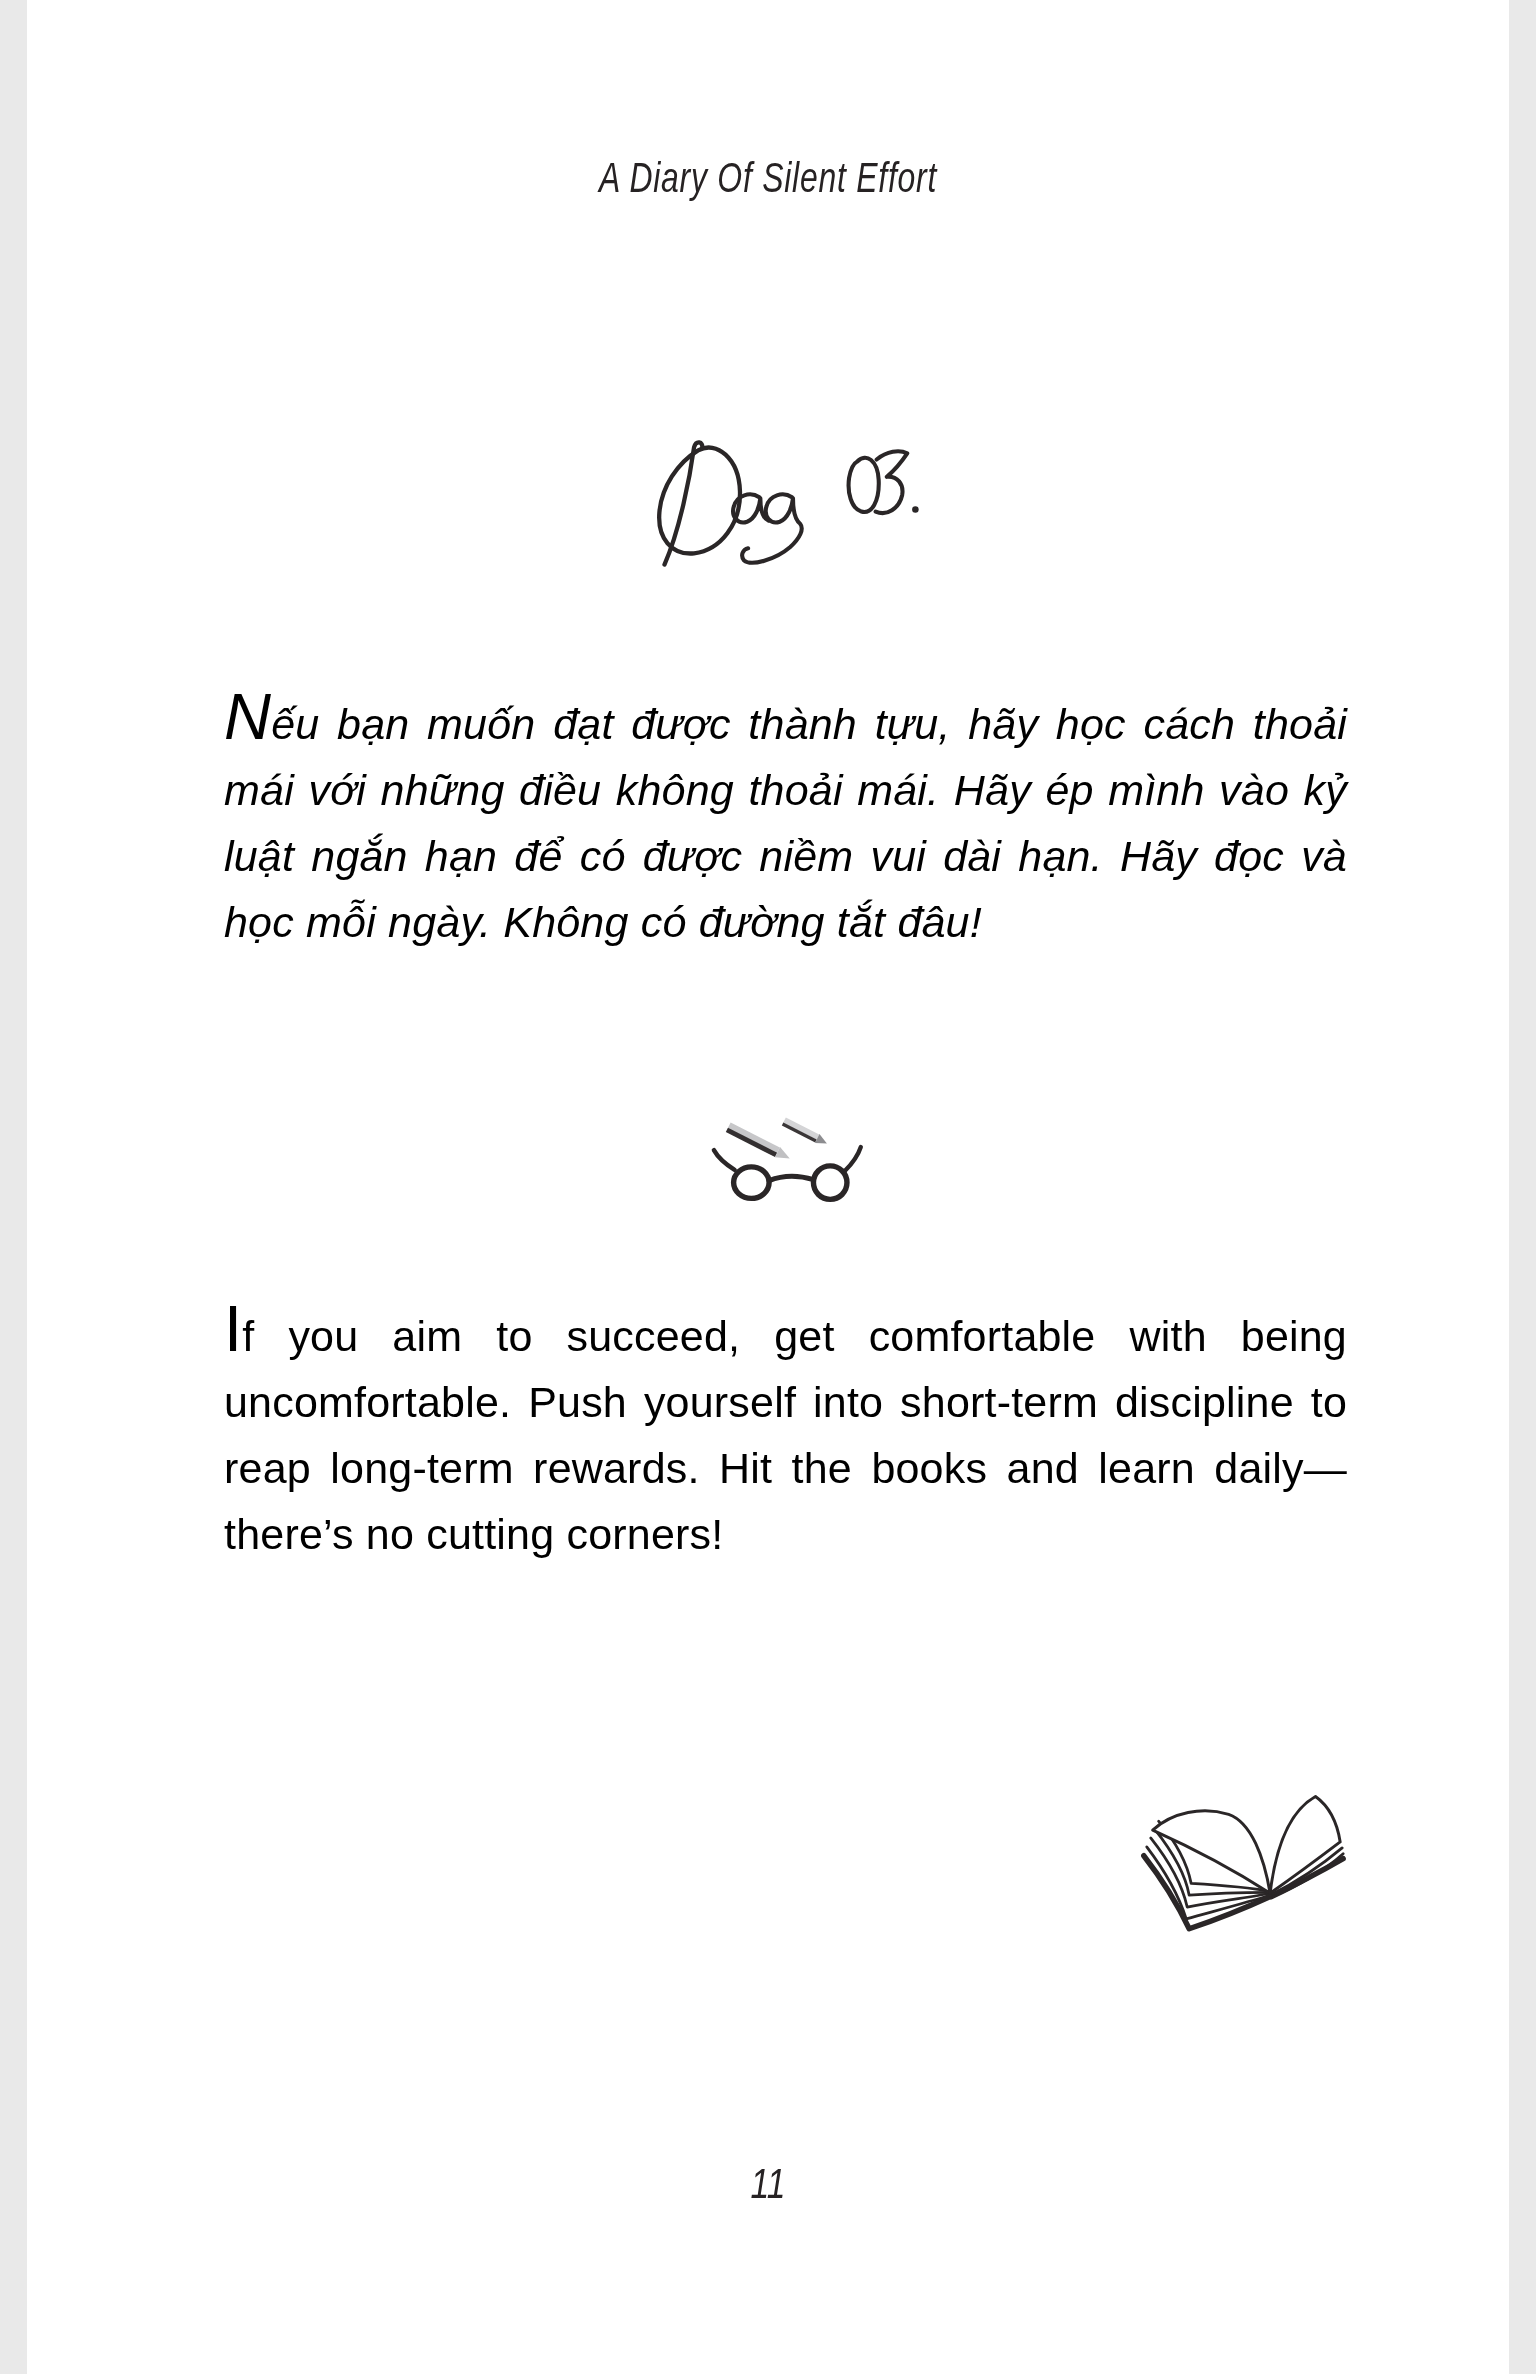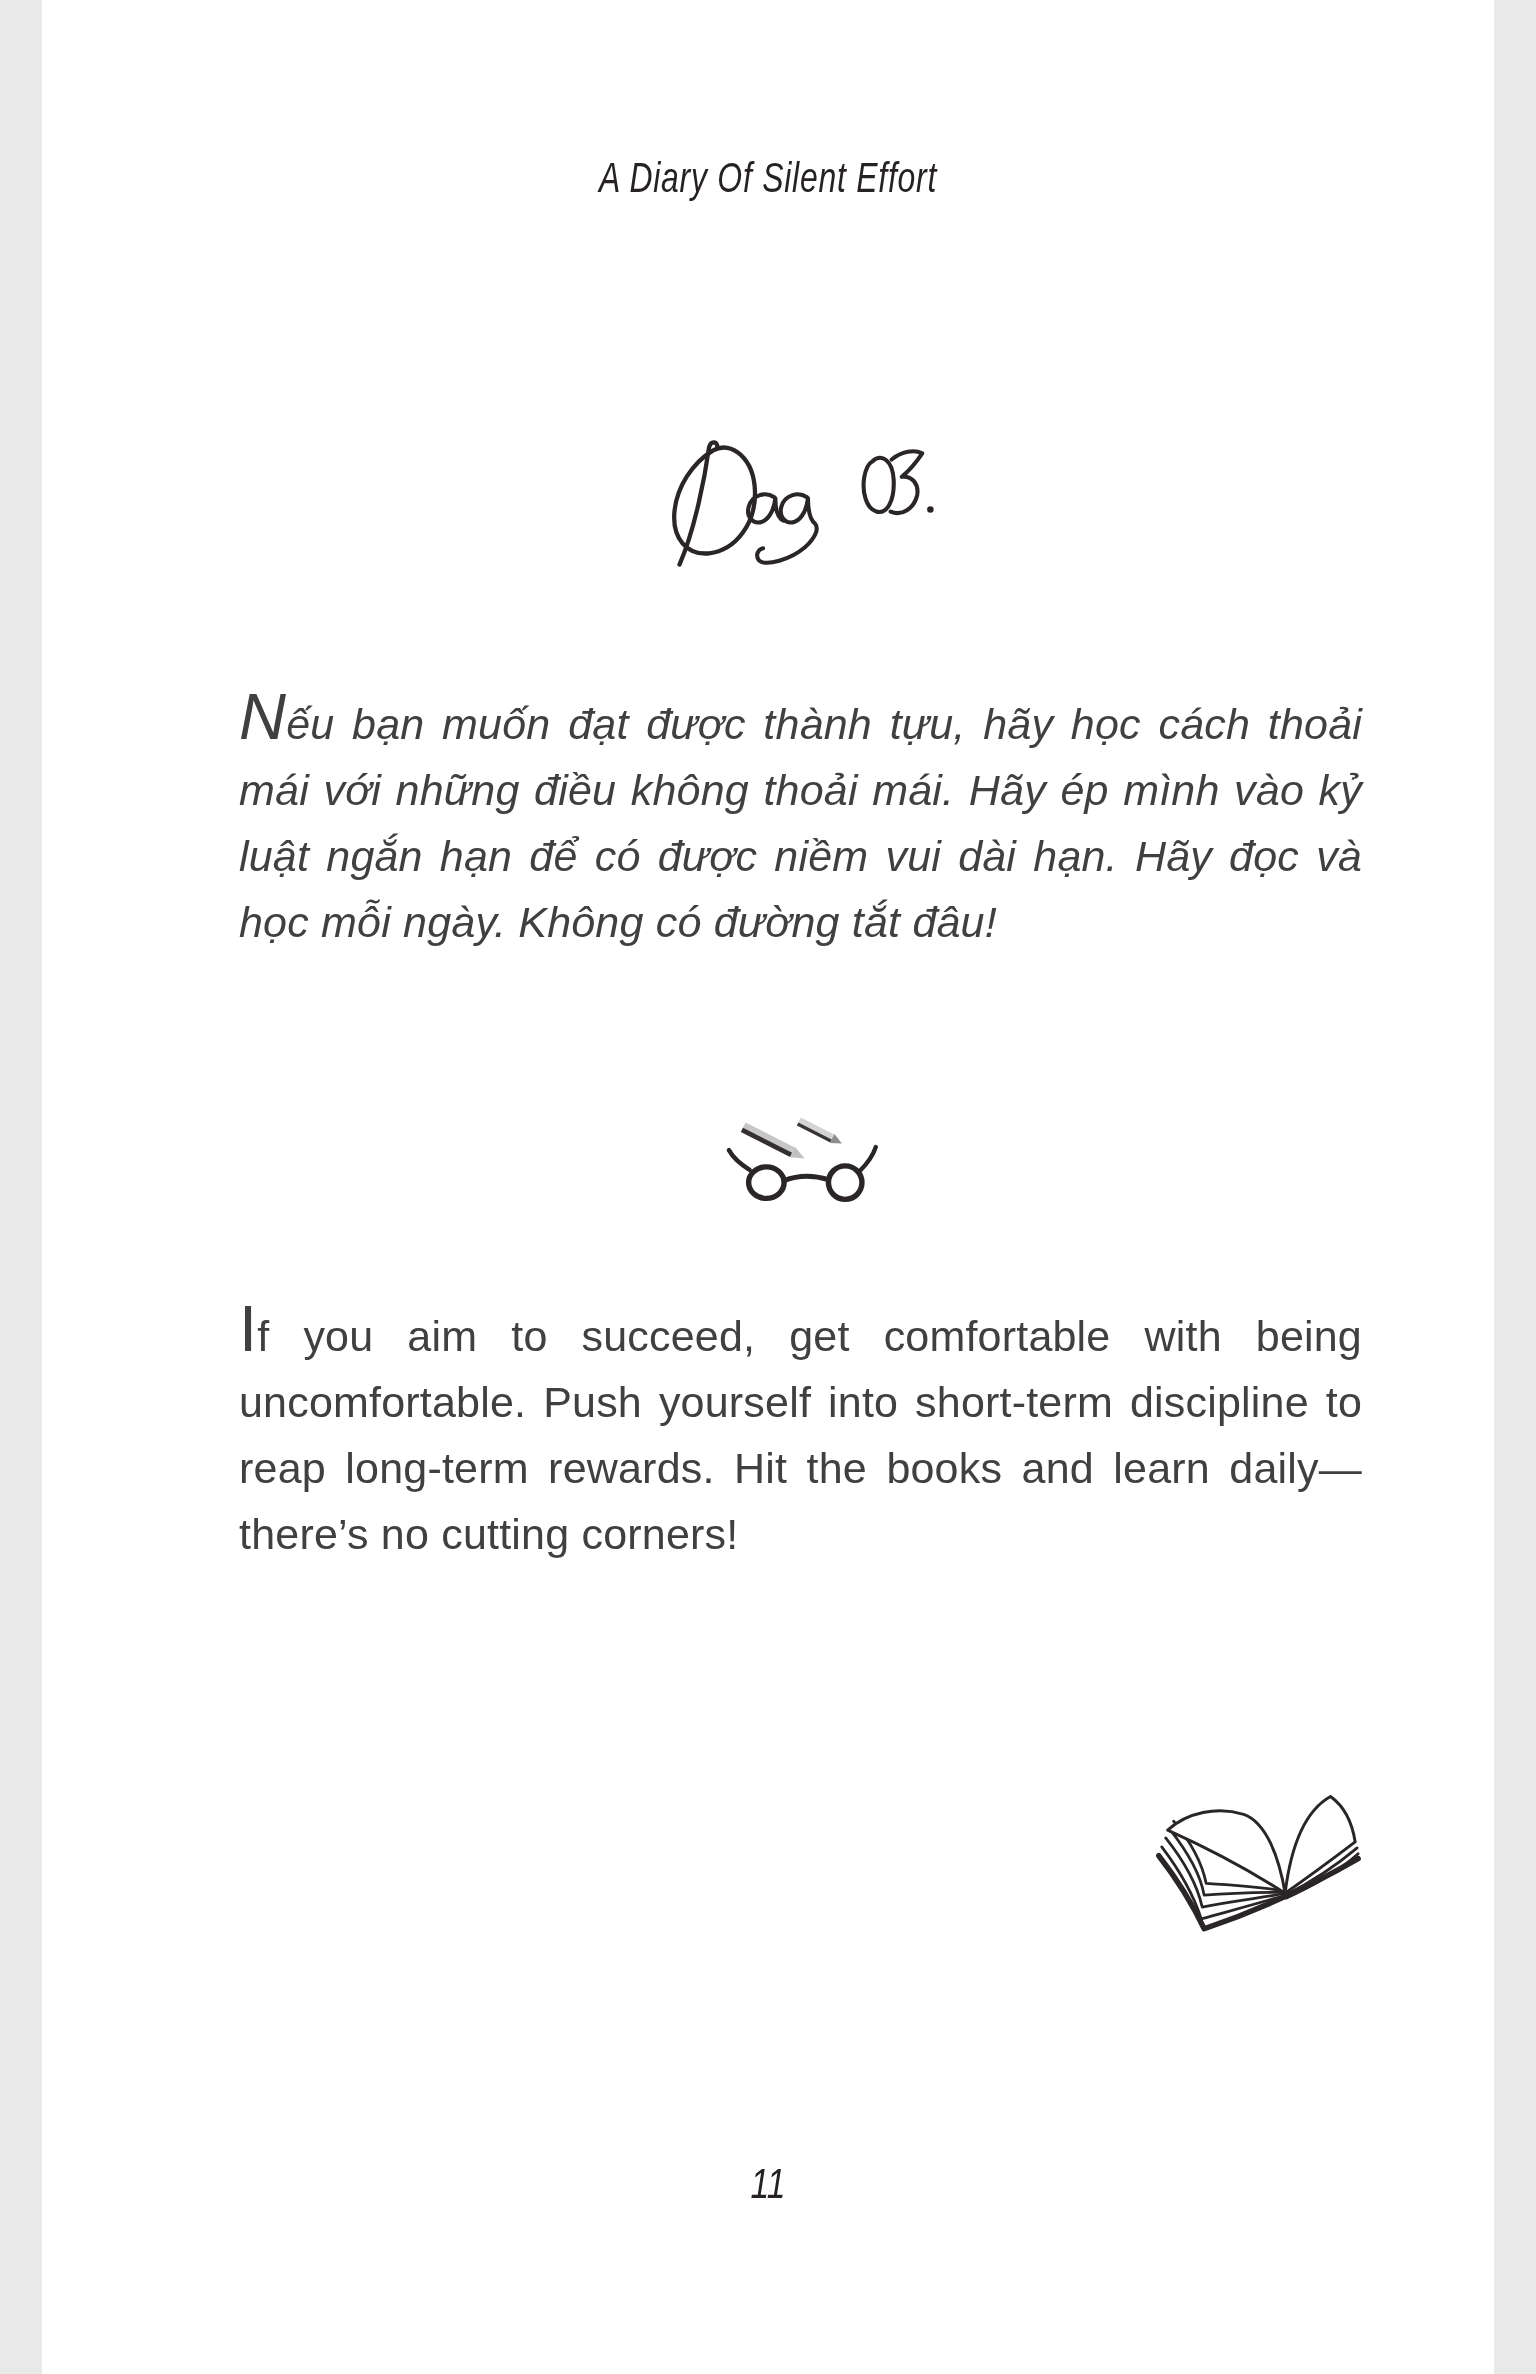--- a/index.html
+++ b/index.html
@@ -4,20 +4,21 @@
 <style>
   html,body{margin:0;padding:0;background:#e9e9e9;}
   .page{
     position:relative;
     width:1452px;height:2374px;
     margin:0 auto;
     background:#ffffff;
     color:#2a2627;
     font-family:"Liberation Sans",sans-serif;
     overflow:hidden;
+    padding-left:30px;
   }
   .running-header{
     position:absolute;top:154px;left:0;right:0;
     text-align:center;
     font-size:42px;
     font-style:italic;
     letter-spacing:1px;
     transform:scaleX(0.76);
     color:#262223;
     white-space:nowrap;
@@ -25,21 +26,21 @@
   .day-title-wrap{
     position:absolute;top:434px;left:618px;
     width:296px;height:153px;
   }
   .day-title-wrap svg{display:block;width:100%;height:100%;}
   .stroke{fill:none;stroke:#2a2627;stroke-linecap:round;stroke-linejoin:round;}
   .para{
     position:absolute;left:197px;width:1123px;
     font-size:43px;line-height:66px;
     text-align:justify;
-    color:#404040;
+    color:#000000;
     letter-spacing:0.2px;
   }
   .para-viet{top:648px;font-style:italic;}
   .para-eng{top:1260px;}
   .initial{
     font-size:65px;line-height:0;
   }
   .divider-icon{
     position:absolute;top:1087px;left:680px;
     width:207px;height:128px;

